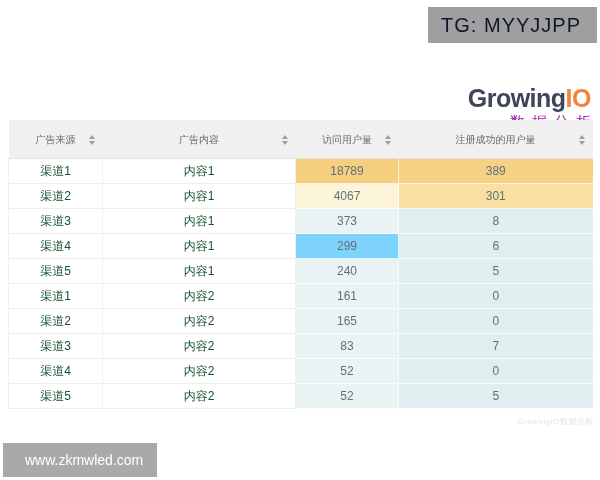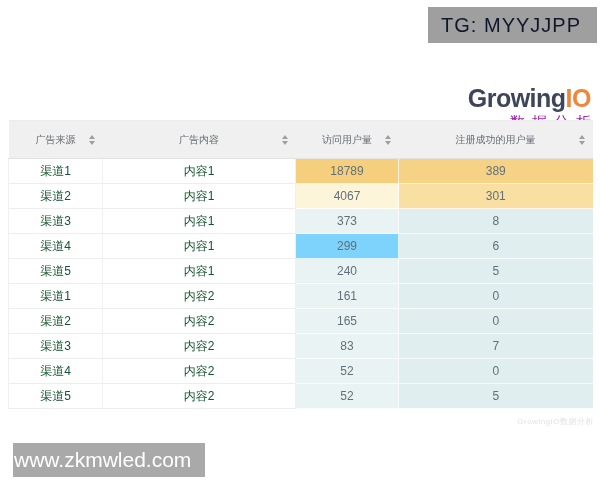--- a/index.html
+++ b/index.html
@@ -61,25 +61,25 @@
   .sort .tri-down { border-top:4px solid #9aa0a6; }
 
   
   .corner-watermark {
     position:absolute; top:416px; right:6px;
     font-size:8px; color:#e2e2e2; letter-spacing:0.5px;
   }
 
   
   .site-badge {
-    position:absolute; left:13px; bottom:3px;
+    position:absolute; left:3px; bottom:3px;
     height:34px; line-height:34px;
-    padding:0 14px 0 1px;
+    padding:0 14px 0 22px;
     background:#a9a9a9; color:#ffffff;
-    font-size:21px;
+    font-size:14px;
   }
 </style>
 </head>
 <body>
 
 <div class="tg-badge">TG: MYYJJPP</div>
 
 <div class="logo">
   <div class="brand"><span style="color: rgb(62, 69, 89);">Growing</span><span class="io" style="color: rgb(240, 133, 60);">IO</span></div>
   <div class="tagline">数据分析</div>

